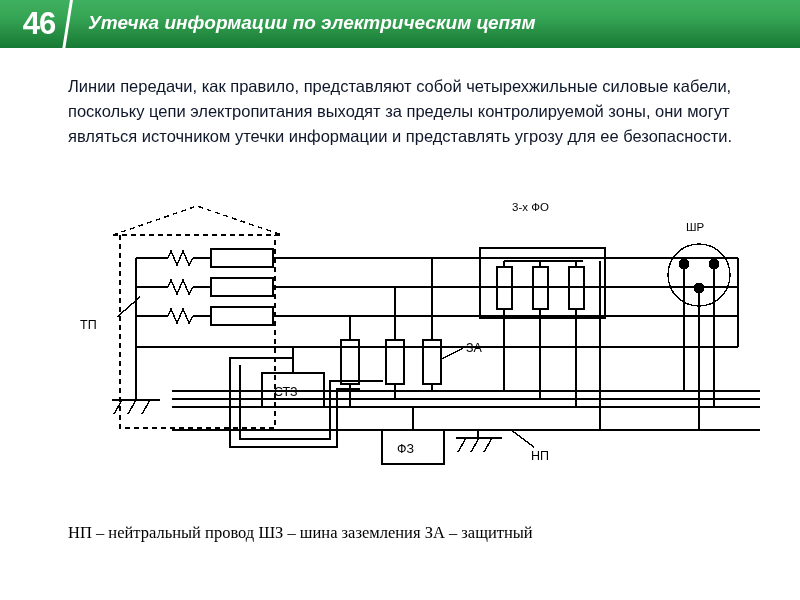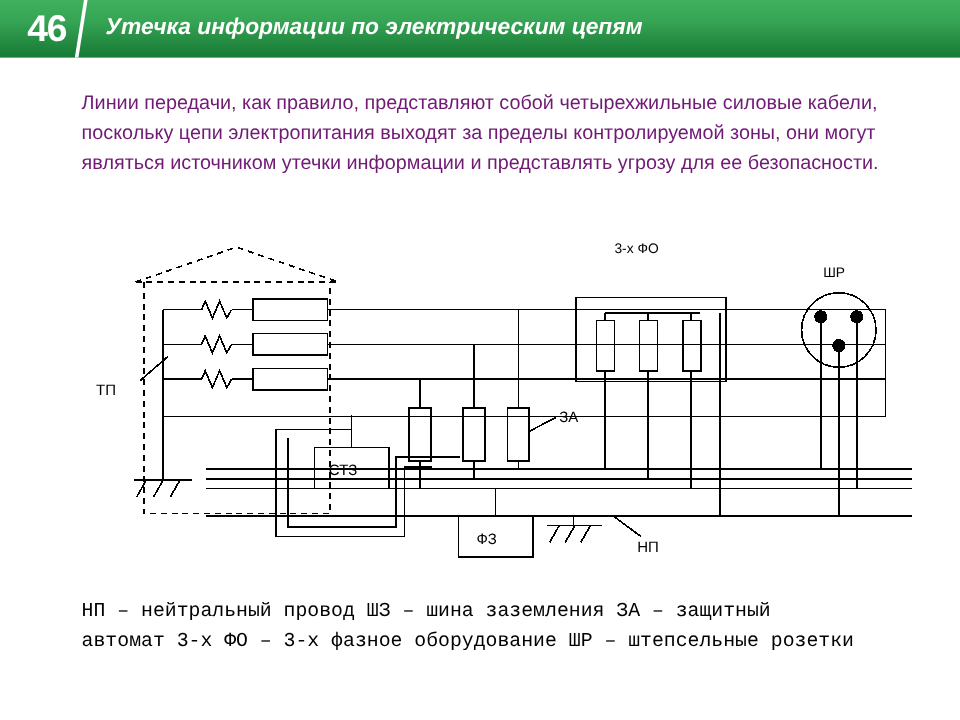--- a/index.html
+++ b/index.html
@@ -62,32 +62,32 @@
   }
 
   
   .intro-text {
     position: absolute;
     left: 68px;
     top: 74px;
     width: 680px;
     font-size: 16.5px;
     line-height: 25px;
-    color: #701a75;
+    color: #0f172a;
     font-family: "Liberation Sans", sans-serif;
   }
   .legend-text {
     position: absolute;
     left: 68px;
-    top: 496px;
+    top: 520px;
     width: 700px;
     font-size: 16.5px;
     line-height: 25px;
     color: #000000;
-    font-family: Liberation Mono, monospace;
+    font-family: Liberation Serif, serif;
   }
 
   
   .diagram-wrap {
     position: absolute;
     left: 0;
     top: 185px;
     width: 800px;
     height: 310px;
   }
@@ -240,14 +240,13 @@
   <text class="dlabel" x="466" y="167">ЗА</text>
   <text class="dlabel" x="397" y="268">ФЗ</text>
   <text class="dlabel" x="531" y="275">НП</text>
   <text class="dlabel-sm" x="512" y="26">3-х ФО</text>
   <text class="dlabel-sm" x="686" y="46">ШР</text>
 </svg>
 </div>
 
 <div class="legend-text">
   <div>НП – нейтральный провод  ШЗ – шина заземления ЗА – защитный</div>
-  <div>автомат 3-х ФО – 3-х фазное оборудование  ШР – штепсельные розетки</div>
 </div>
 
 </body></html>

